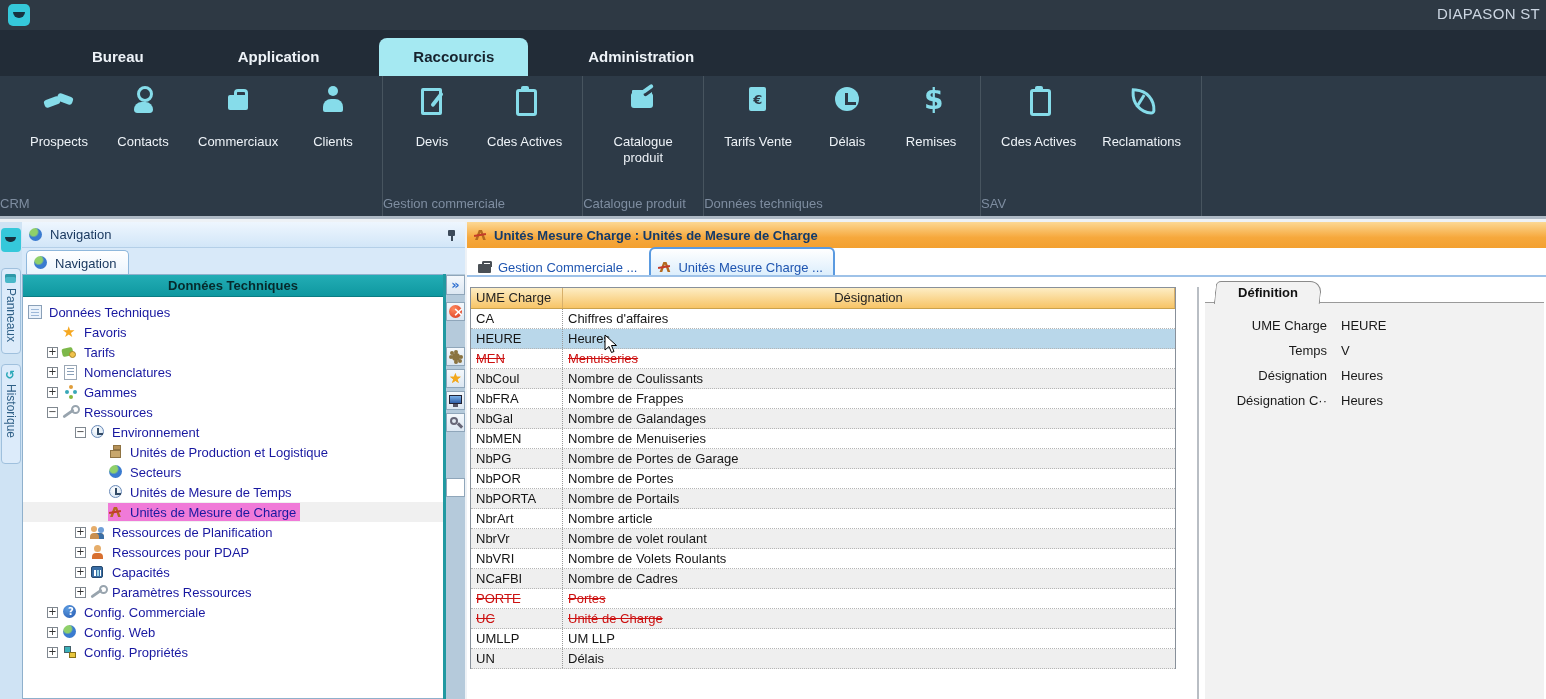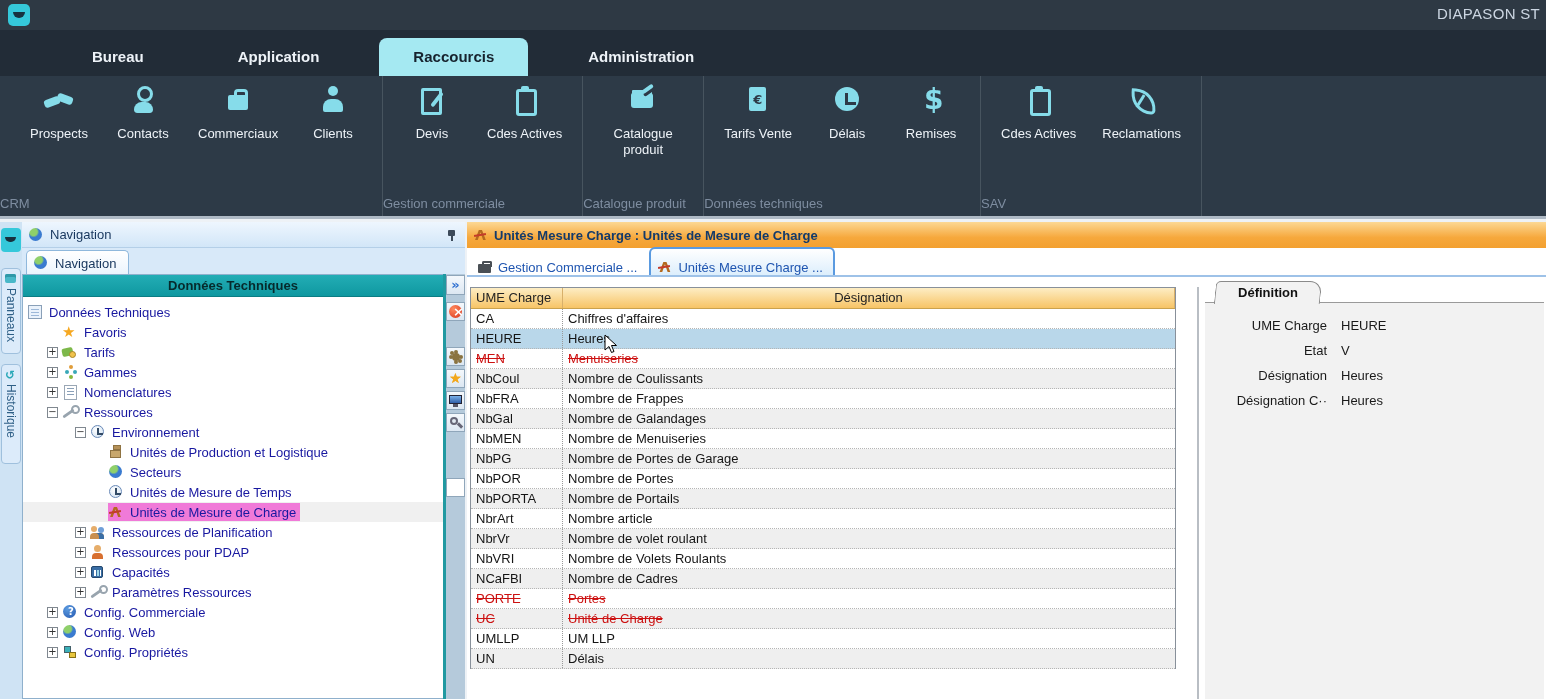--- a/index.html
+++ b/index.html
@@ -13,21 +13,21 @@
   
   .rtabs{position:absolute;left:0;top:30px;width:1546px;height:46px;background:#222c37;display:flex;align-items:flex-end;padding-left:58px;box-sizing:border-box}
   .rtab{padding:10px 34px 11px;font-size:15px;font-weight:bold;color:#eef3f8;border-radius:8px 8px 0 0;margin-right:26px;cursor:pointer}
   .rtab.active{background:#a5e9f2;color:#17232e}
   
   .ribbon{position:absolute;left:0;top:76px;width:1546px;height:143px;background:#2d3a47;border-bottom:3px solid #aeb9c5;box-sizing:border-box;display:flex}
   .rgroup{position:relative;display:flex;align-items:flex-start;gap:26px;padding:9px 20px 26px;border-right:1px solid #47545f;box-sizing:border-box}
   .rgroup:first-child{padding-left:30px}
   .glabel{position:absolute;bottom:5px;left:0;right:0;text-align:left;color:#7e8da0;font-size:13px}
   .ritem{display:flex;flex-direction:column;align-items:center;min-width:58px;cursor:pointer}
-  .rlabel{margin-top:11px;color:#eef3f8;font-size:13px;text-align:center;max-width:80px;line-height:1.2}
+  .rlabel{margin-top:19px;color:#eef3f8;font-size:13px;text-align:center;max-width:80px;line-height:1.2}
   .ricon{position:relative;width:34px;height:30px;display:block}
   .ricon::before,.ricon::after{content:"";position:absolute}
   .handshake-icon::before{left:2px;top:13px;width:16px;height:8px;border-radius:3px;background:#86dcea;transform:rotate(-20deg)}
   .handshake-icon::after{left:15px;top:10px;width:16px;height:8px;border-radius:3px;background:#86dcea;transform:rotate(20deg)}
   .headset-icon::before{left:11px;top:1px;width:10px;height:10px;border-radius:50%;border:3px solid #86dcea}
   .headset-icon::after{left:8px;top:17px;width:19px;height:11px;border-radius:9px 9px 4px 4px;background:#86dcea}
   .briefcase-icon::before{left:7px;top:10px;width:20px;height:15px;border-radius:2px;background:#86dcea}
   .briefcase-icon::after{left:13px;top:4px;width:8px;height:7px;border:3px solid #86dcea;border-bottom:0;border-radius:4px 4px 0 0}
   .person-tie-icon::before{left:12px;top:1px;width:10px;height:10px;border-radius:50%;background:#86dcea}
   .person-tie-icon::after{left:7px;top:14px;width:20px;height:13px;border-radius:8px 8px 2px 2px;background:#86dcea}
@@ -332,30 +332,30 @@
               <span class="exp plus"></span>
               <span class="node">
                 <span class="ticon money-icon"></span>
                 <span>Tarifs</span>
               </span>
             </div>
 
             <div class="titem lvl1">
               <span class="exp plus"></span>
               <span class="node">
+                <span class="ticon list-icon"></span>
+                <span>Nomenclatures</span>
+              </span>
+            </div>
+
+            <div class="titem lvl1">
+              <span class="exp plus"></span>
+              <span class="node">
                 <span class="ticon gammes-icon"></span>
                 <span>Gammes</span>
-              </span>
-            </div>
-
-            <div class="titem lvl1">
-              <span class="exp plus"></span>
-              <span class="node">
-                <span class="ticon list-icon"></span>
-                <span>Nomenclatures</span>
               </span>
             </div>
 
             <div class="titem lvl1">
               <span class="exp minus"></span>
               <span class="node">
                 <span class="ticon wrench-icon"></span>
                 <span>Ressources</span>
               </span>
             </div>
@@ -617,21 +617,21 @@
           <span>Définition</span>
         </div>
         <div class="defbody">
 
             <div class="defrow">
               <span class="deflabel">UME Charge</span>
               <span class="defvalue">HEURE</span>
             </div>
 
             <div class="defrow">
-              <span class="deflabel">Etat</span>
+              <span class="deflabel">Temps</span>
               <span class="defvalue">V</span>
             </div>
 
             <div class="defrow">
               <span class="deflabel">Désignation</span>
               <span class="defvalue">Heures</span>
             </div>
 
             <div class="defrow">
               <span class="deflabel">Désignation C··</span>

